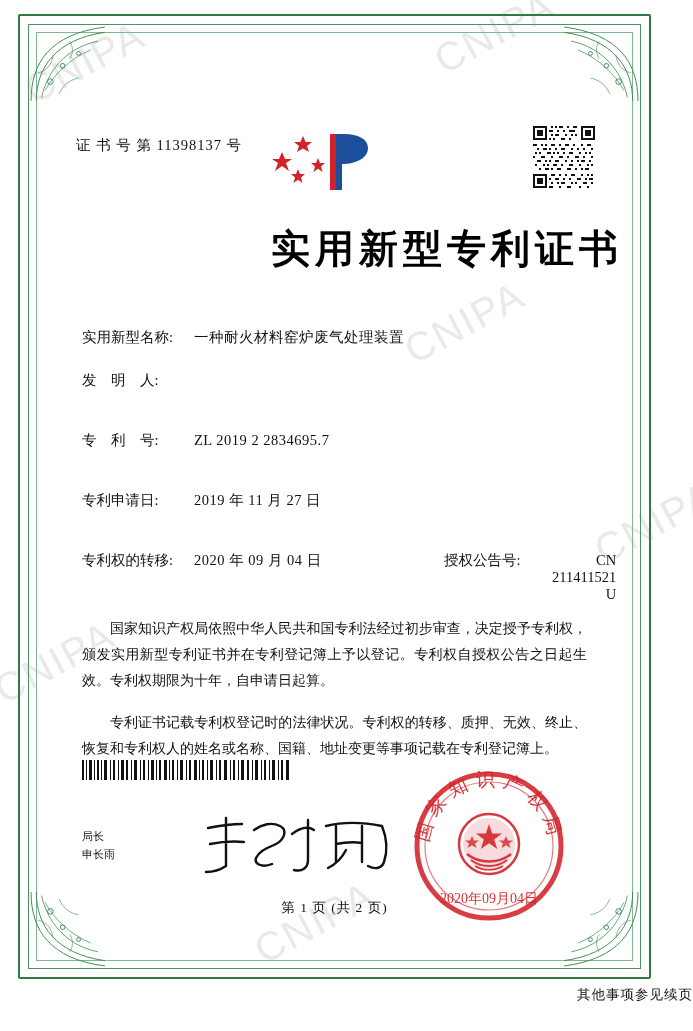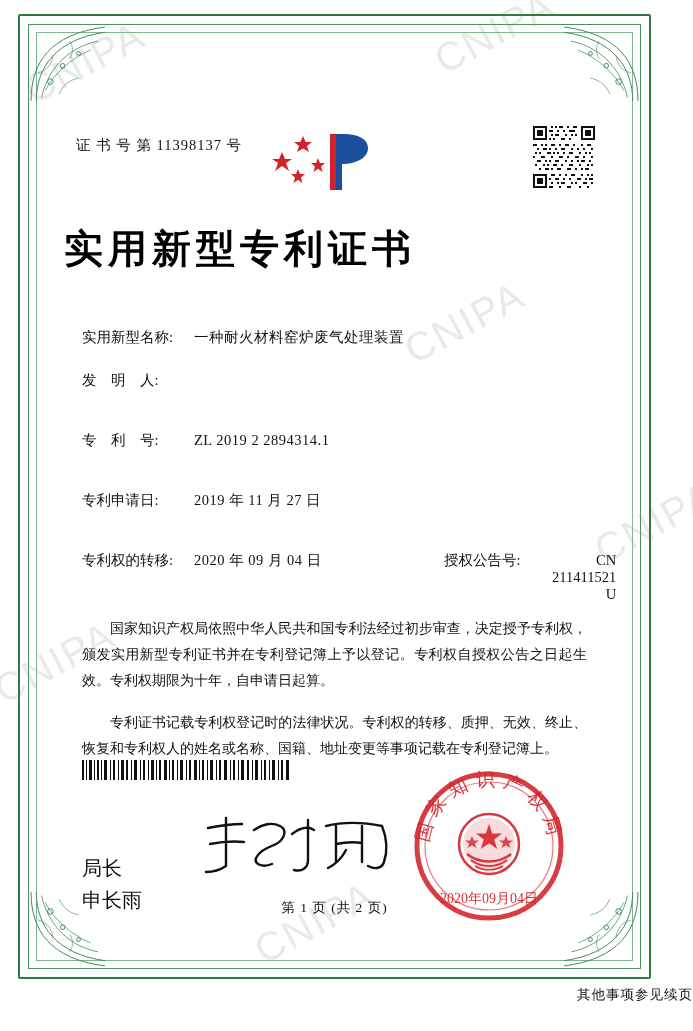--- a/index.html
+++ b/index.html
@@ -103,24 +103,24 @@
     position: absolute;
     right: 28px;
     top: 86px;
     width: 62px;
     height: 62px;
   }
   .qr svg { display:block; }
 
   .title {
     position: absolute;
-    left: 18px;
+    left: 0;
     right: 0;
     top: 182px;
-    text-align: left;
+    text-align: right;
     font-size: 39px;
     font-weight: bold;
     letter-spacing: 5px;
     color: #000;
     font-family: Liberation Sans, sans-serif;
   }
 
   .fields {
     position: absolute;
     left: 36px;
@@ -172,22 +172,22 @@
     position: absolute;
     left: 36px;
     top: 720px;
     height: 20px;
     width: 210px;
   }
 
   .signature-block {
     position: absolute;
     left: 36px;
-    top: 812px;
-    font-size: 20px;
+    top: 788px;
+    font-size: 11px;
     line-height: 1.6;
   }
 
   .handwriting {
     position: absolute;
     left: 150px;
     top: 770px;
     width: 220px;
     height: 70px;
   }
@@ -446,21 +446,21 @@
         <div class="field-label">实用新型名称:</div>
         <div class="field-value">一种耐火材料窑炉废气处理装置</div>
       </div>
 
       <div class="field-row">
         <div class="field-label">发　明　人:</div>
       </div>
 
       <div class="field-row">
         <div class="field-label">专　利　号:</div>
-        <div class="field-value">ZL 2019 2 2894314.1</div>
+        <div class="field-value">ZL 2019 2 2834695.7</div>
       </div>
 
       <div class="field-row">
         <div class="field-label">专利申请日:</div>
         <div class="field-value">2019 年 11 月 27 日</div>
       </div>
 
 
 
       <div class="field-row double">

